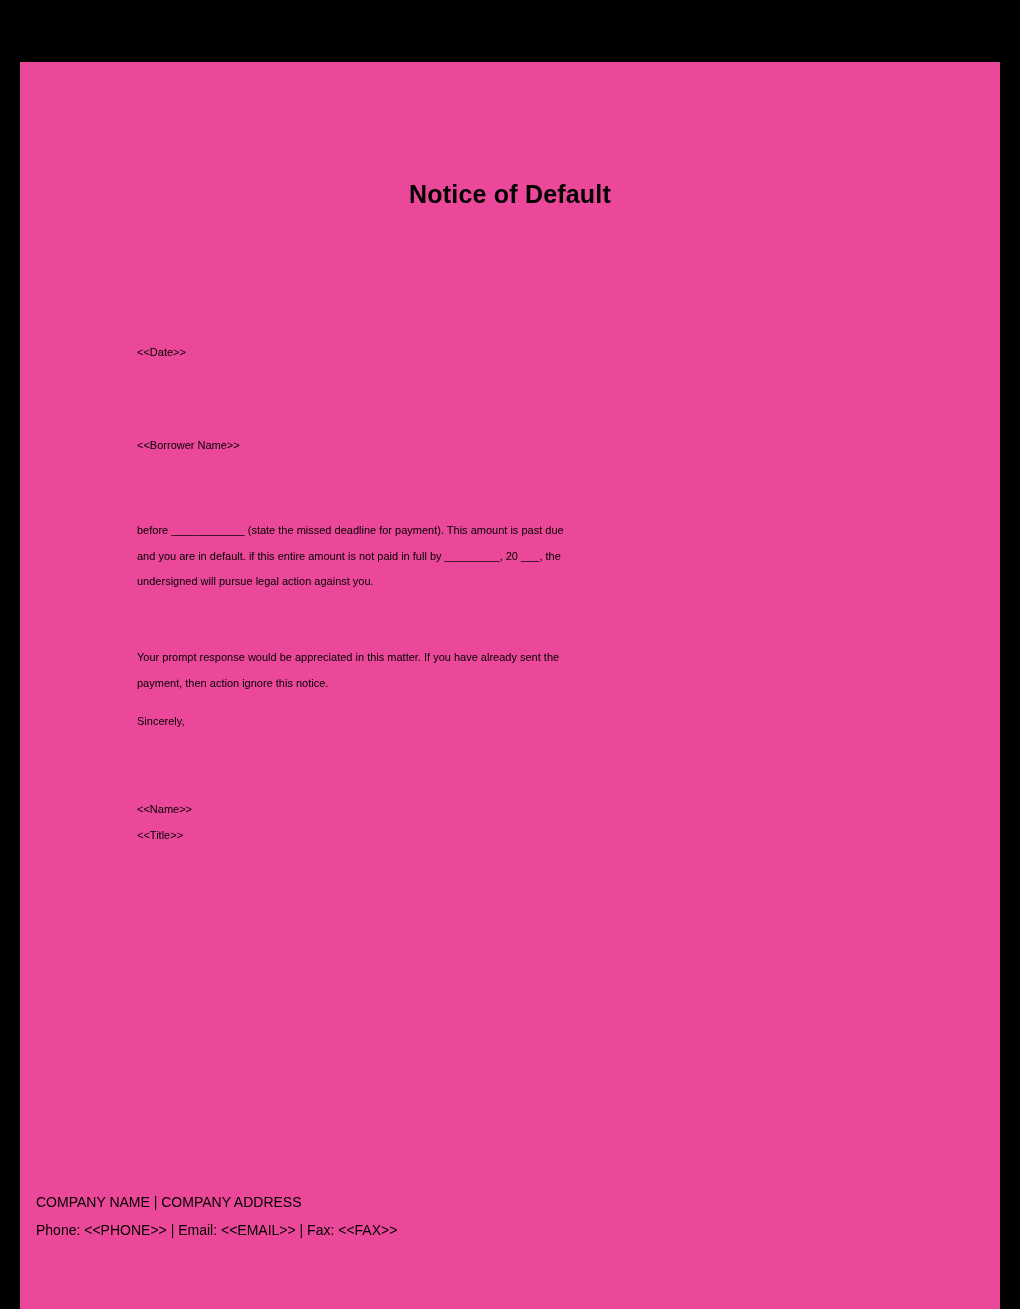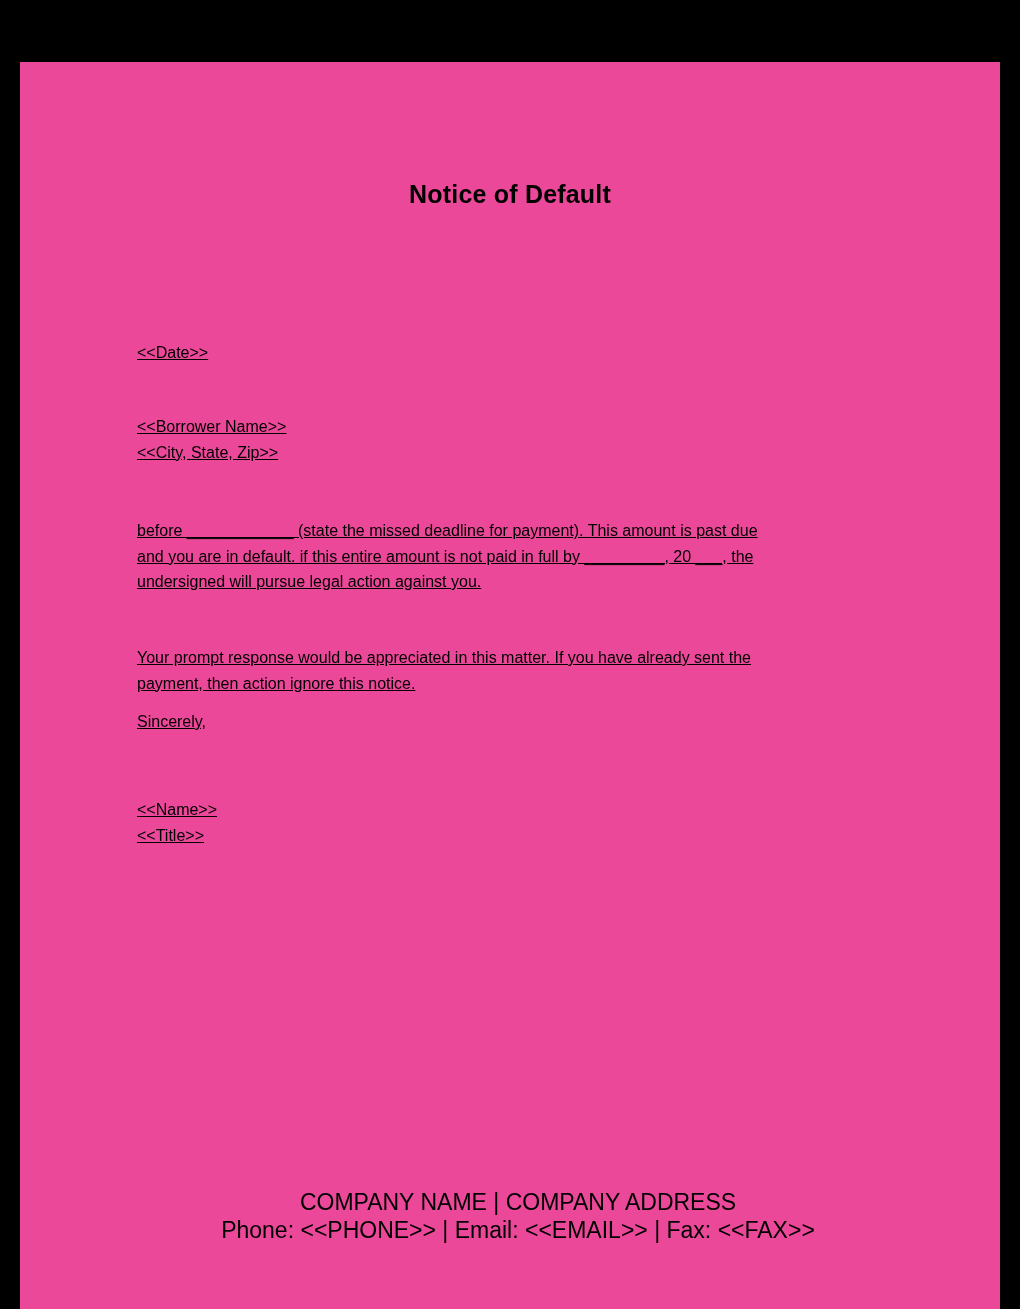--- a/index.html
+++ b/index.html
@@ -28,65 +28,63 @@
     top: 118px;
     left: 0;
     width: 100%;
     text-align: center;
     font-size: 25px;
     font-weight: bold;
     color: #000000;
     letter-spacing: 0.2px;
   }
   .body-text {
-    font-size: 16px;
+    font-size: 11px;
     line-height: 25.5px;
     color: #000000;
-    text-decoration: underline;
   }
   .block {
     position: absolute;
     left: 117px;
     width: 745px;
   }
   .line {
     white-space: nowrap;
   }
   .date-block      { top: 278px; }
-  .recipient-block { top: 352px; }
+  .recipient-block { top: 371px; }
   .para1-block     { top: 456px; }
   .para2-block     { top: 583px; }
   .salutation-block{ top: 647px; }
   .signature-block { top: 735px; }
   .footer {
     position: absolute;
     top: 1126px;
-    left: 8px;
+    left: 16px;
     width: 100%;
-    text-align: center;
-    font-size: 23px;
+    text-align: left;
+    font-size: 14px;
     line-height: 28px;
     color: #000000;
   }
   .footer .website {
     font-weight: bold;
   }
 </style>
 </head>
 <body>
 
 <div class="page">
 
   <div class="page-title">Notice of Default</div>
 
   <div class="block date-block body-text">&lt;&lt;Date&gt;&gt;</div>
 
   <div class="block recipient-block body-text">
     <div class="line">&lt;&lt;Borrower Name&gt;&gt;</div>
-    <div class="line">&lt;&lt;City, State, Zip&gt;&gt;</div>
   </div>
 
   <div class="block para1-block body-text">
     <div class="line">before ____________ (state the missed deadline for payment). This amount is past due</div>
     <div class="line">and you are in default. if this entire amount is not paid in full by _________, 20 ___, the</div>
     <div class="line">undersigned will pursue legal action against you.</div>
   </div>
 
   <div class="block para2-block body-text">
     <div class="line">Your prompt response would be appreciated in this matter. If you have already sent the</div>

